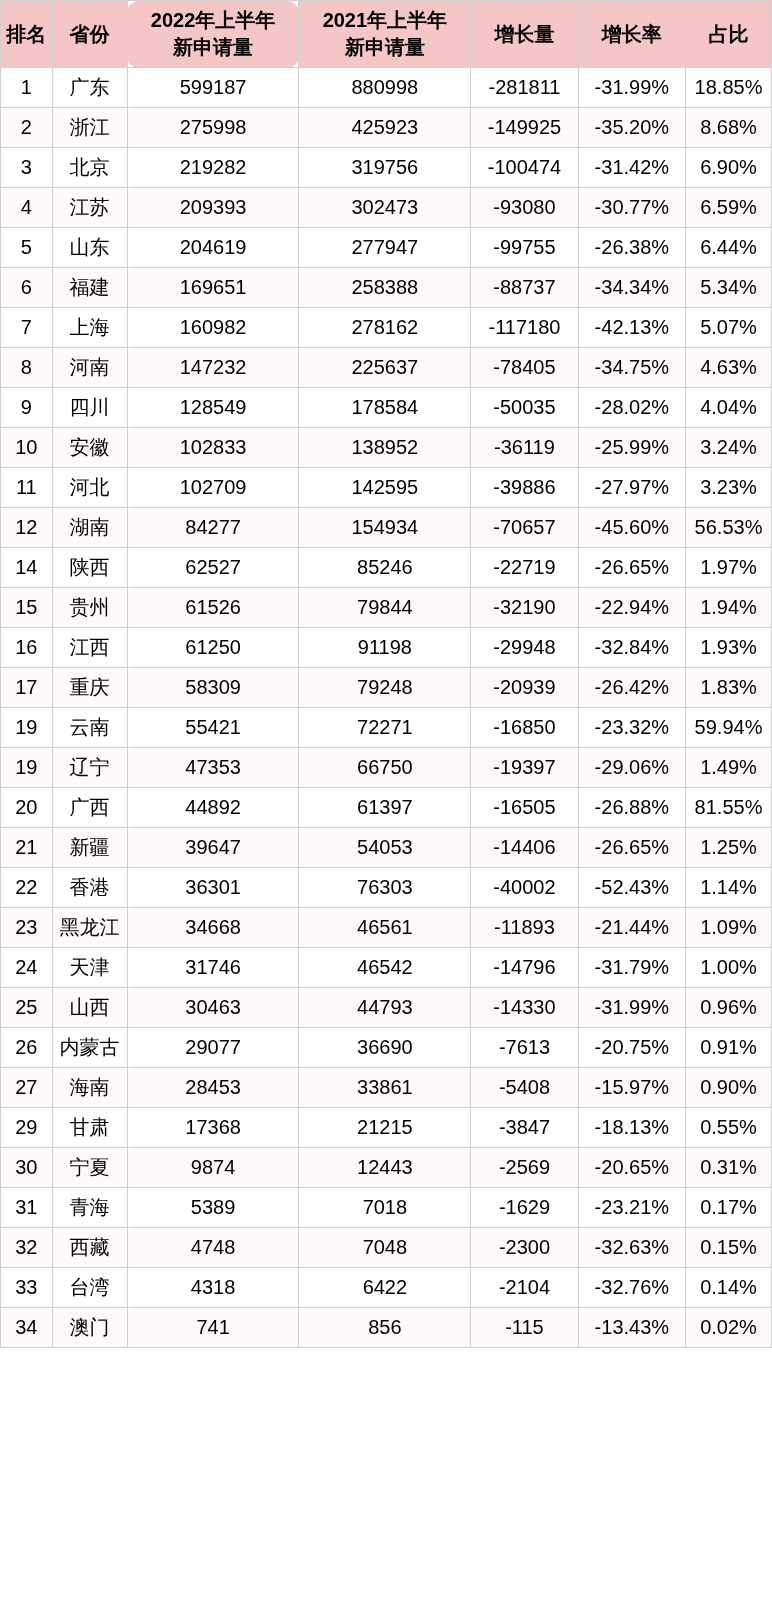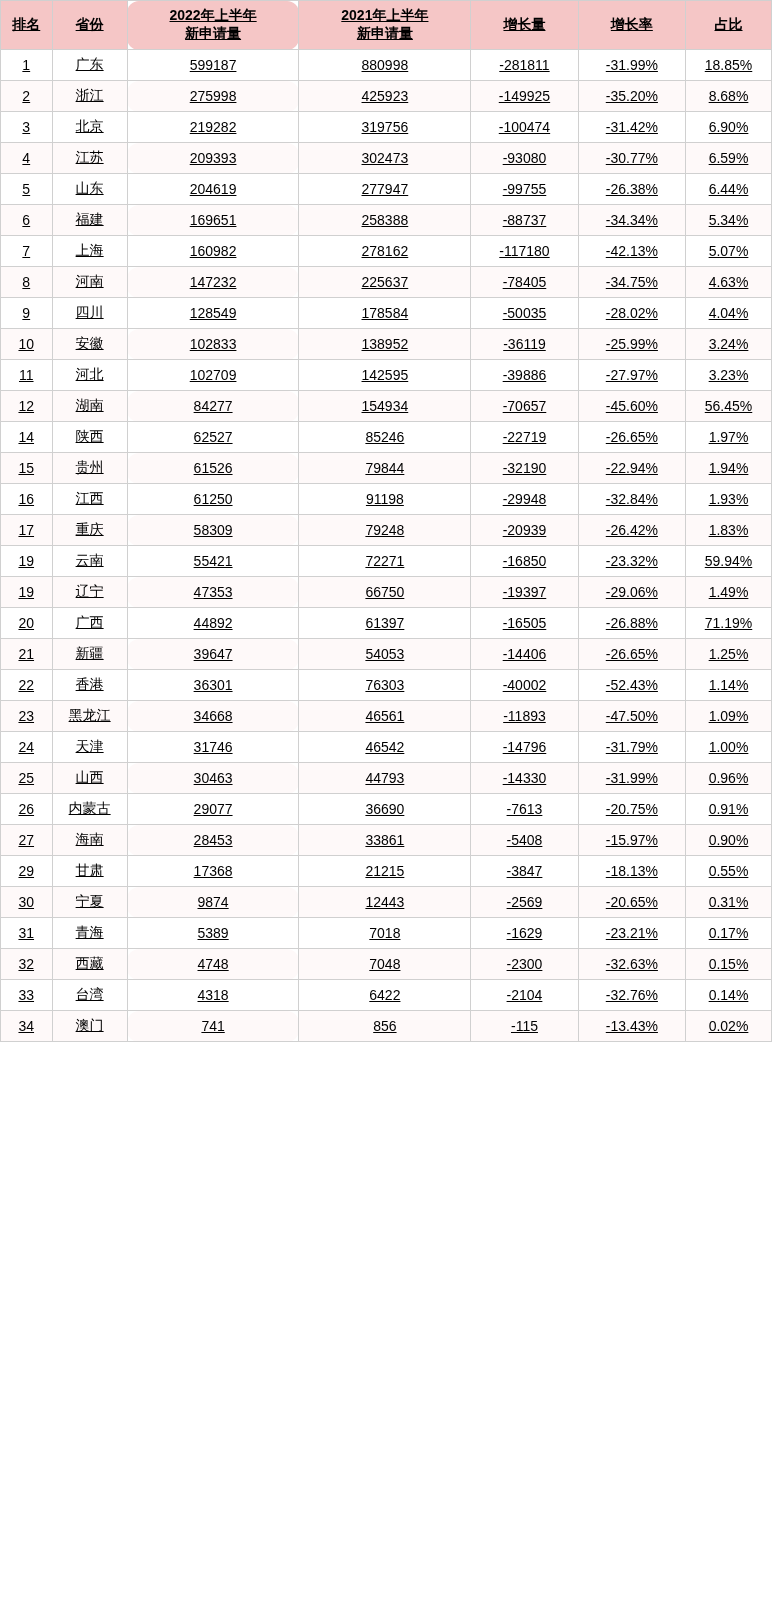--- a/index.html
+++ b/index.html
@@ -4,22 +4,21 @@
   <style>
     * { box-sizing: border-box; margin: 0; padding: 0; }
     body {
       font-family: "Microsoft YaHei", "SimHei", sans-serif;
       background: #fff;
       width: 772px;
     }
     table {
       border-collapse: collapse;
       width: 100%;
-      font-size: 14px;
-      text-decoration: underline;
+      font-size: 20px;
     }
     th, td {
       border: 1px solid #d0d0d0;
       text-align: center;
       padding: 6px 4px;
     }
     thead th {
       background-color: #f5c6c6;
       font-weight: bold;
       color: #000;
@@ -153,21 +152,21 @@
     <td>-27.97%</td>
     <td>3.23%</td>
   </tr>
       <tr>
     <td>12</td>
     <td>湖南</td>
     <td>84277</td>
     <td>154934</td>
     <td>-70657</td>
     <td>-45.60%</td>
-    <td>56.45%</td>
+    <td>56.53%</td>
   </tr>
       <tr>
     <td>14</td>
     <td>陕西</td>
     <td>62527</td>
     <td>85246</td>
     <td>-22719</td>
     <td>-26.65%</td>
     <td>1.97%</td>
   </tr>
@@ -216,21 +215,21 @@
     <td>-29.06%</td>
     <td>1.49%</td>
   </tr>
       <tr>
     <td>20</td>
     <td>广西</td>
     <td>44892</td>
     <td>61397</td>
     <td>-16505</td>
     <td>-26.88%</td>
-    <td>71.19%</td>
+    <td>81.55%</td>
   </tr>
       <tr>
     <td>21</td>
     <td>新疆</td>
     <td>39647</td>
     <td>54053</td>
     <td>-14406</td>
     <td>-26.65%</td>
     <td>1.25%</td>
   </tr>
@@ -242,21 +241,21 @@
     <td>-40002</td>
     <td>-52.43%</td>
     <td>1.14%</td>
   </tr>
       <tr>
     <td>23</td>
     <td>黑龙江</td>
     <td>34668</td>
     <td>46561</td>
     <td>-11893</td>
-    <td>-47.50%</td>
+    <td>-21.44%</td>
     <td>1.09%</td>
   </tr>
       <tr>
     <td>24</td>
     <td>天津</td>
     <td>31746</td>
     <td>46542</td>
     <td>-14796</td>
     <td>-31.79%</td>
     <td>1.00%</td>

